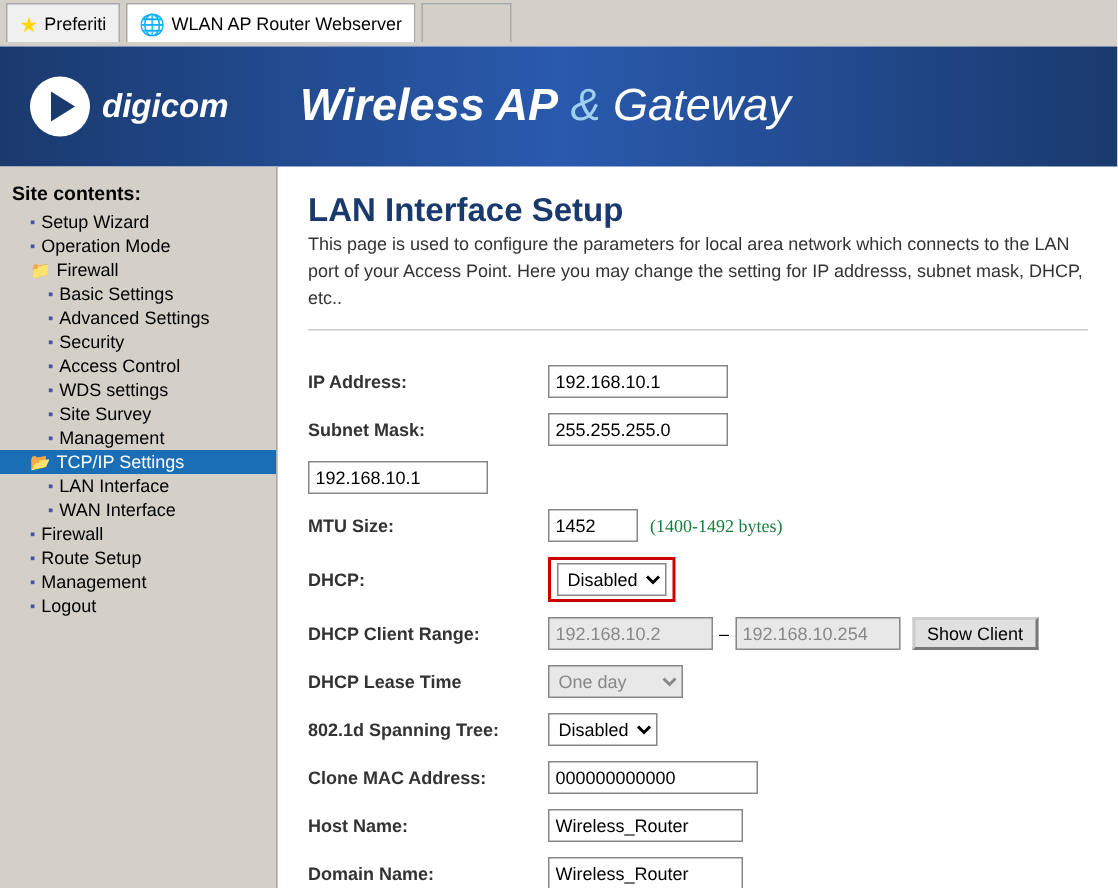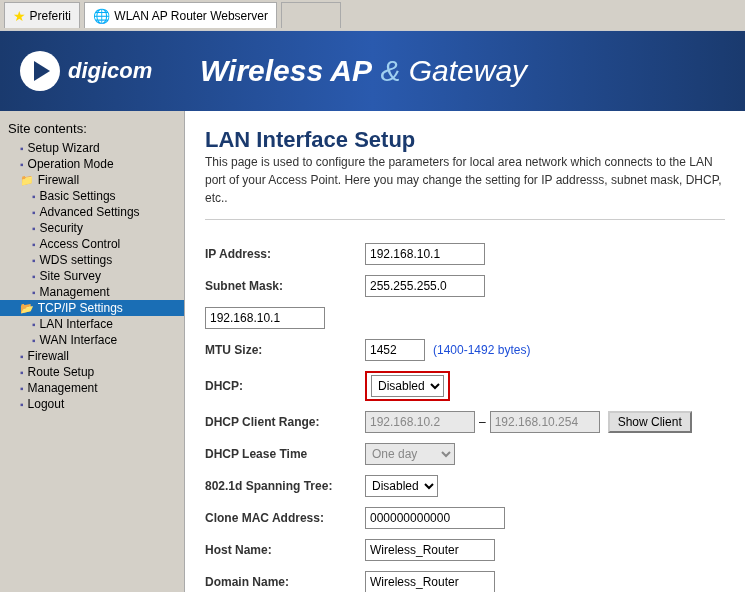--- a/index.html
+++ b/index.html
@@ -22,36 +22,36 @@
     .logo-area { display: flex; align-items: center; gap: 8px; width: 180px; }
     .logo-circle { width: 40px; height: 40px; background: #fff; border-radius: 50%; display: flex; align-items: center; justify-content: center; }
     .logo-play { width: 0; height: 0; border-top: 10px solid transparent; border-bottom: 10px solid transparent; border-left: 16px solid #1a3a6e; margin-left: 4px; }
     .logo-text { color: #fff; font-size: 22px; font-weight: bold; font-style: italic; }
 
     
     .content-area { display: flex; flex: 1; overflow: hidden; }
 
     
     .sidebar { width: 185px; background: #d4d0c8; border-right: 1px solid #aaa; padding: 6px 0; overflow-y: auto; flex-shrink: 0; }
-    .sidebar-title { font-weight: normal; font-size: 13px; padding: 4px 8px; }
+    .sidebar-title { font-weight: bold; font-size: 13px; padding: 4px 8px; }
     .sidebar-item { display: flex; align-items: center; gap: 4px; padding: 1px 8px; cursor: pointer; font-size: 12px; color: #000; }
     .sidebar-item.active { background: #1a6eb5; color: #fff; }
     .sidebar-item.indent1 { padding-left: 20px; }
     .sidebar-item.indent2 { padding-left: 32px; }
 
     
     .main-content { flex: 1; padding: 16px 20px; overflow-y: auto; background: #fff; }
     .page-title { font-size: 22px; font-weight: bold; color: #1a3a6e; margin-bottom: 0; }
     .description { font-size: 12px; color: #333; margin-bottom: 18px; line-height: 1.5; border-bottom: 1px solid #ccc; padding-bottom: 12px; }
     .form-row { display: flex; align-items: center; padding: 5px 0; }
     .form-label { width: 160px; font-size: 12px; font-weight: bold; color: #333; }
     .form-input { height: 22px; border: 1px solid #888; padding: 0 4px; font-size: 12px; width: 120px; background: #fff; }
     .form-input.disabled { background: #e8e8e8; color: #888; }
     .form-select { height: 22px; border: 1px solid #888; padding: 0 2px; font-size: 12px; background: #fff; }
-    .form-text { font-size: 12px; color: #1d4ed8; margin-left: 8px; }
+    .form-text { font-size: 12px; color: #15803d; margin-left: 8px; font-family: Liberation Serif, serif; }
     .show-client-btn { height: 22px; padding: 0 8px; border: 2px outset #ccc; background: #e0e0e0; cursor: pointer; font-size: 12px; margin-left: 8px; text-align: center; }
 
     .dash-sep { margin: 0 4px; font-size: 12px; }
     .mtu-input { width: 60px; }
   </style>
 </head>
 <body>
 
 <div class="browser-chrome">
   <div class="tab-bar">

